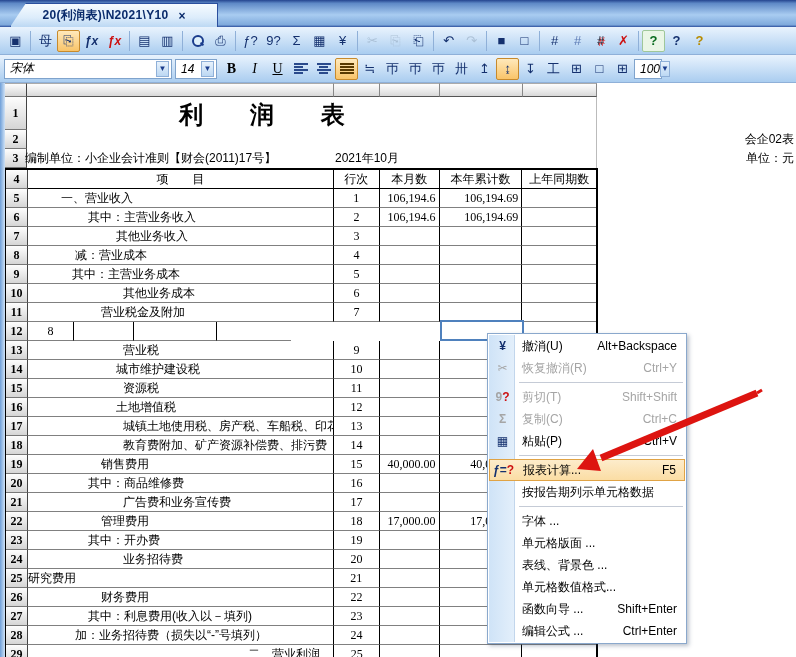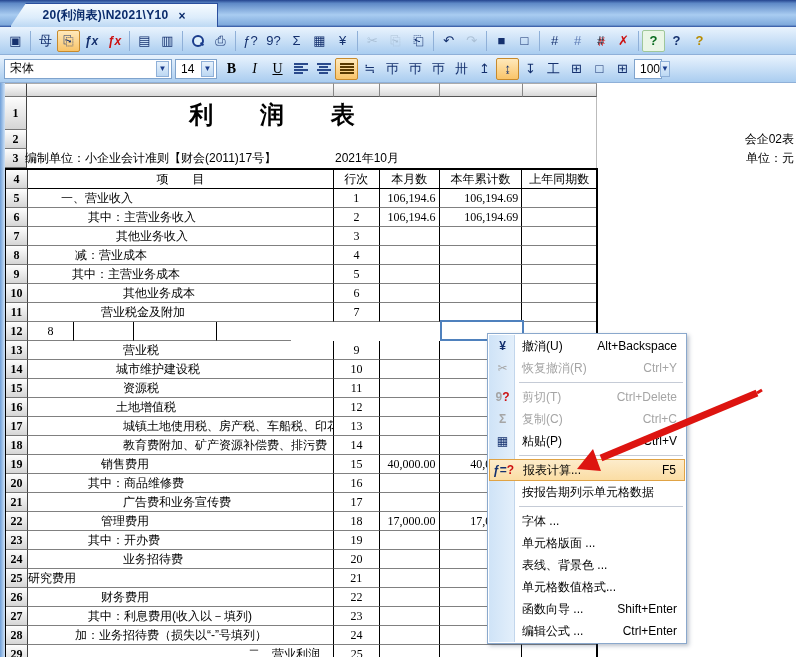--- a/index.html
+++ b/index.html
@@ -44,42 +44,42 @@
   .bars i { display:block; height:2px; background:#2a4a8c; }
   .bars.left i:nth-child(2n){ width:70%; } .bars.left i{ width:100%; }
   .bars.center i { width:100%; margin:0 auto; } .bars.center i:nth-child(2n){ width:70%; }
   .bars.justify i { width:100%; background:#5a3a00; }
   .mag { position:relative; width:11px; height:11px; }
   .mag::before { content:""; position:absolute; left:0; top:0; width:8px; height:8px;
     border:2px solid #1a3c8c; border-radius:50%; background:#dff0fb; }
   .mag::after { content:""; position:absolute; left:8px; top:8px; width:4px; height:2px;
     background:#1a3c8c; transform:rotate(45deg); }
   .sel { height:20px; background:#fff; border:1px solid #7fa3cc; display:flex; align-items:center;
-    font-size:12px; color:#000; padding:0 2px 0 5px; flex:0 0 auto; margin-right:3px; }
+    font-size:12px; color:#000; padding:0 2px 0 5px; flex:0 0 auto; margin-right:3px;font-style:italic; }
   .sel .arr { width:13px; height:16px; margin-left:auto; background:linear-gradient(180deg,#e8f2fc,#bcd8f3);
     border:1px solid #8fb0d8; color:#1a3c8c; font-size:8px; display:flex; align-items:center; justify-content:center; }
   .sel.font { width:168px; } .sel.size { width:42px; } .sel.zoom { width:28px;text-align:right; }
 
   
   .sheet { position:absolute; left:0; top:83px; width:796px; height:574px; background:#fff; overflow:hidden; }
   .lstrip { position:absolute; left:0; top:0; width:5px; height:574px;
     background:linear-gradient(90deg,#6f9fd8,#cfe2f6); }
   .colheads { position:absolute; left:5px; top:0; height:14px; display:flex; }
   .ch { height:14px; background:linear-gradient(180deg,#fdfdfd,#e9e9e9 60%,#d8d8d8);
     border-right:1px solid #888; border-bottom:1px solid #555; border-top:1px solid #aaa;
     display:flex; align-items:center; justify-content:center;
     font-family:"Liberation Serif","DejaVu Serif",serif; font-weight:bold; font-size:12px; color:#000; }
   .rn { width:22px; background:linear-gradient(180deg,#fdfdfd,#e6e6e6 60%,#d5d5d5);
     border-right:1.5px solid #444; border-bottom:1px solid #777;
     display:flex; align-items:center; justify-content:center;
     font-family:"Liberation Serif","DejaVu Serif",serif; font-weight:bold; font-size:12px; color:#000; flex:0 0 auto; }
   .hdrows { position:absolute; left:5px; top:14px; width:592px; }
   .hrow { display:flex; position:relative; }
   .hrow .hcontent { position:relative; flex:1; border-right:1px solid #bbb; }
-  .sheet-title { position:absolute; left:37px; top:16px; width:490px; text-align:center;
+  .sheet-title { position:absolute; left:27px; top:16px; width:490px; text-align:center;
     font-size:24px; font-weight:bold; color:#000; letter-spacing:20px; }
   .form-code { position:absolute; right:2px; top:48px; width:120px; text-align:right; font-size:12px; }
   .prep-unit { position:absolute; left:25px; top:67px; font-size:12px; white-space:nowrap; }
   .period { position:absolute; left:335px; top:67px; font-size:12px; }
   .unit { position:absolute; right:2px; top:67px; font-size:12px; }
   .table { position:absolute; left:5px; top:85px; width:593px; border-top:2.5px solid #000;
     border-left:1.5px solid #000; border-right:2px solid #000; }
   .trow { display:flex; height:19px; }
   .trow .rn { height:19px; border-bottom:1px solid #777; }
   .cell { height:19px; border-right:1px solid #000; border-bottom:1px solid #808080;
@@ -479,21 +479,21 @@
         <span class="mic">✂</span>
         <span class="mlabel">恢复撤消(R)</span>
         <span class="mkey">Ctrl+Y</span>
       </div>
       <div class="msep">
         <i></i>
       </div>
       <div class="mi dis">
         <span class="mic">9<span class="qm">?</span></span>
         <span class="mlabel">剪切(T)</span>
-        <span class="mkey">Ctrl+Delete</span>
+        <span class="mkey">Shift+Shift</span>
       </div>
       <div class="mi dis">
         <span class="mic">Σ</span>
         <span class="mlabel">复制(C)</span>
         <span class="mkey">Ctrl+C</span>
       </div>
       <div class="mi">
         <span class="mic">▦</span>
         <span class="mlabel">粘贴(P)</span>
         <span class="mkey">Ctrl+V</span>

